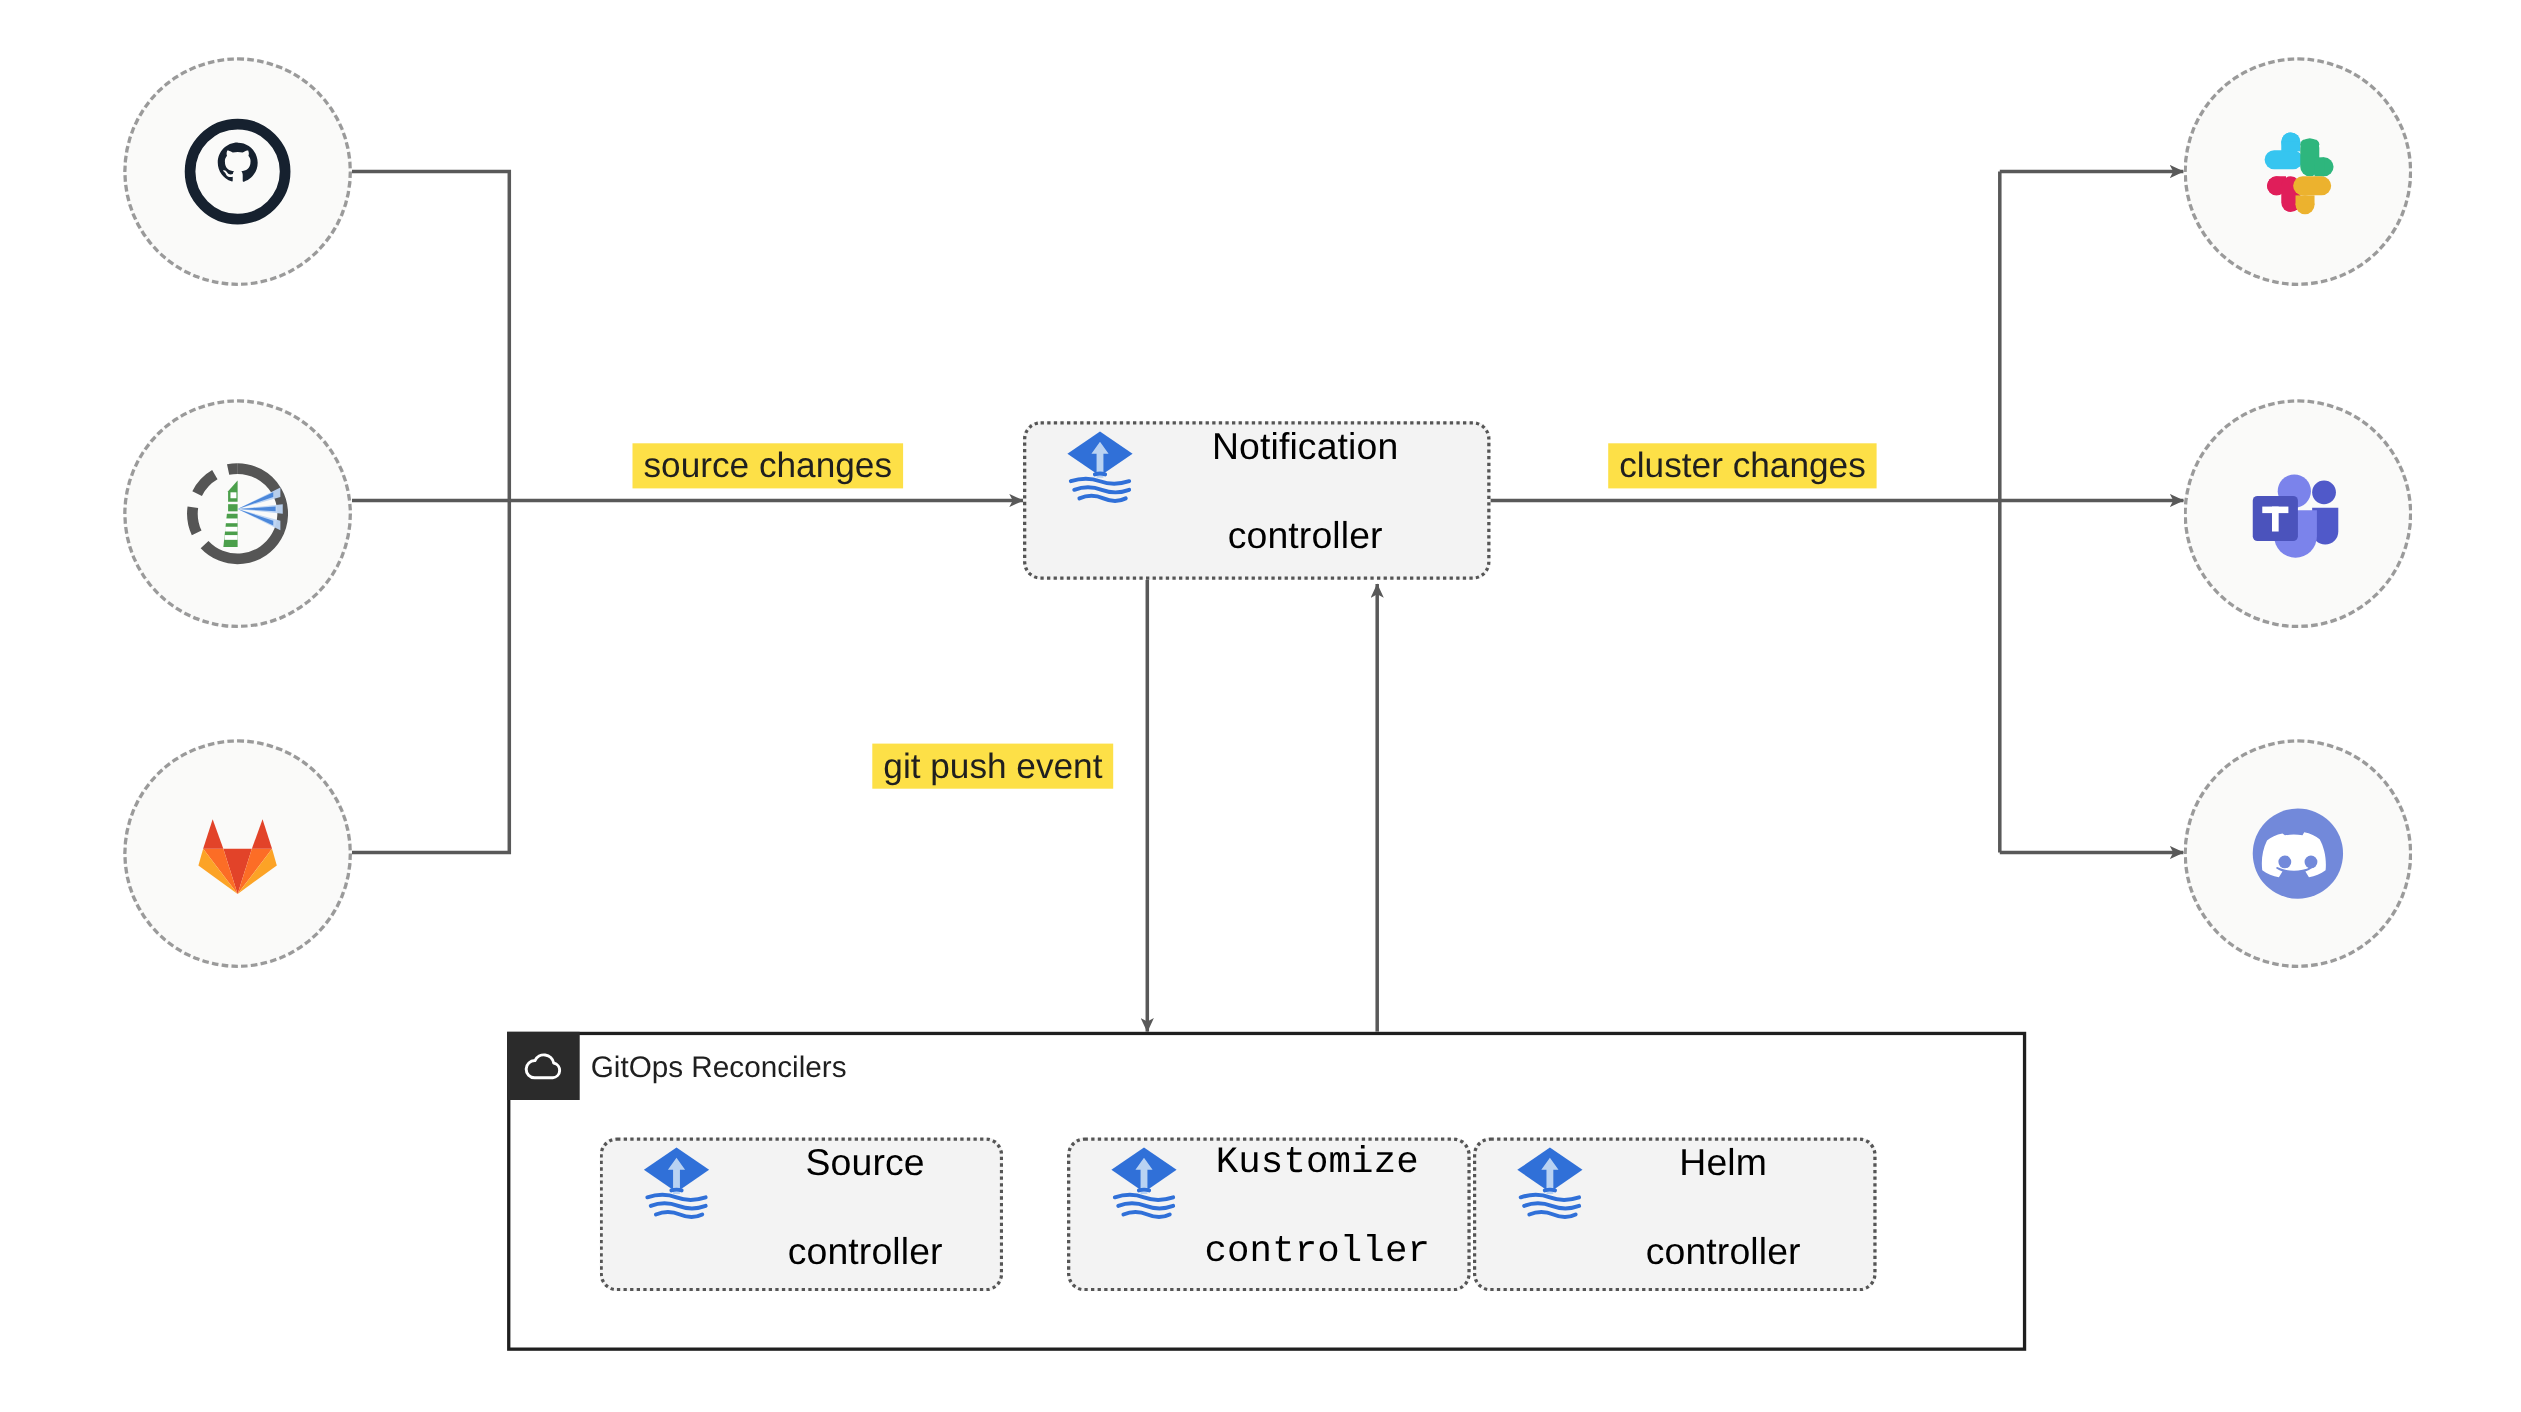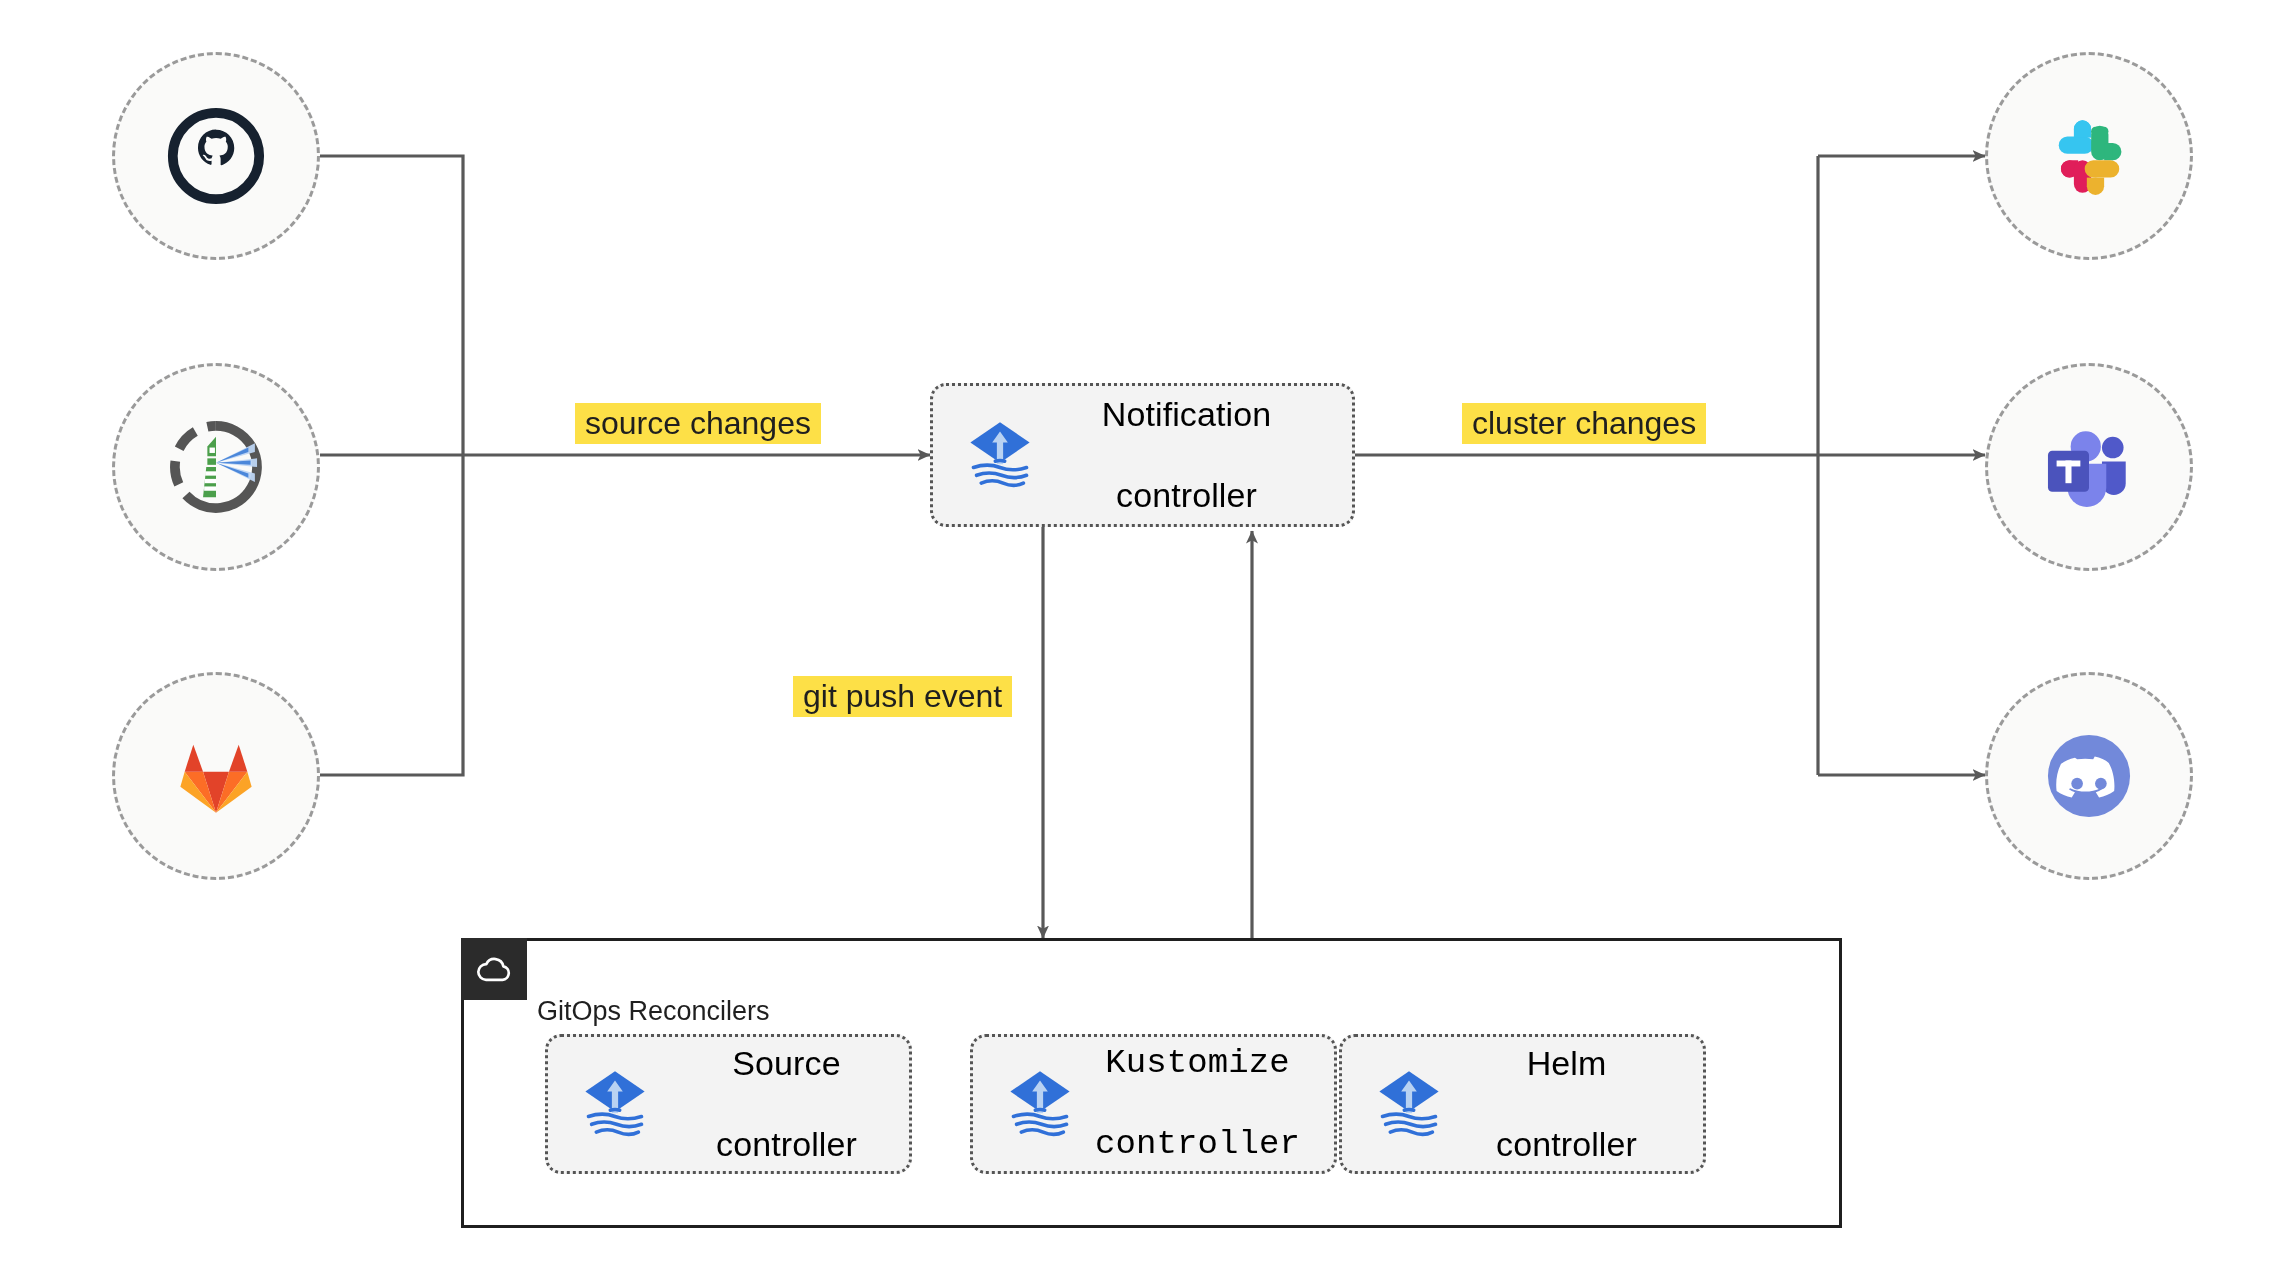--- a/index.html
+++ b/index.html
@@ -49,21 +49,21 @@
 
   
   .ctrl-box {
     position: absolute;
     box-sizing: border-box;
     background: #f3f3f3;
     border: 3px dotted #555555;
     border-radius: 16px;
     display: flex;
     flex-direction: row;
-    align-items: center;
+    align-items: flex-start;
     justify-content: flex-start;
   }
   .ctrl-box .flux-logo {
     width: 78px;
     height: 78px;
     flex: 0 0 auto;
     margin-left: 28px;
   }
   .ctrl-box .ctrl-label {
     flex: 1 1 auto;
@@ -99,21 +99,20 @@
     justify-content: center;
   }
   #gitops-tab svg { width: 40px; height: 40px; display: block; }
   #gitops-title {
     position: absolute;
     left: 537px;
     top: 955px;
     font-size: 27px;
     color: #1f1f1f;
     white-space: nowrap;
-    margin-top: 41px;
   }
 
   
   .edge-label {
     position: absolute;
     font-size: 32px;
     color: #1f1f1f;
     white-space: nowrap;
     background: #fde047;
     padding: 2px 10px;

